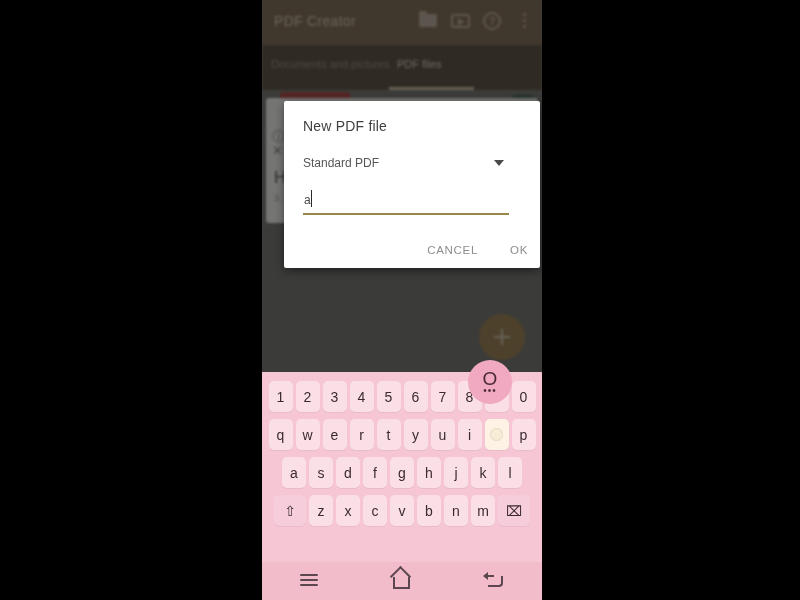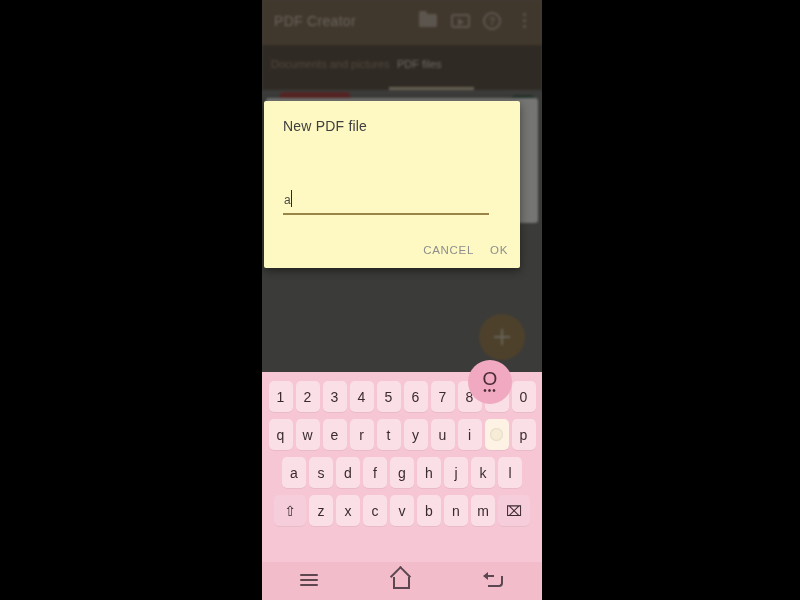--- a/index.html
+++ b/index.html
@@ -97,22 +97,22 @@
     content: ""; position: absolute; background: #cbbda6;
   }
   .fab::before { left: 15px; top: 22px; width: 16px; height: 2px; }
   .fab::after  { left: 22px; top: 15px; width: 2px; height: 16px; }
 
   
   .scrim { position: absolute; inset: 0; background: rgba(40,40,38,.62); }
 
   
   .dialog {
-    position: absolute; left: 2px; top: 101px; width: 256px; height: 167px;
-    background: #fef9c3; border-radius: 2px;
+    position: absolute; left: 22px; top: 101px; width: 256px; height: 167px;
+    background: #ffffff; border-radius: 2px;
     box-shadow: 0 3px 10px rgba(0,0,0,.45);
   }
   .dlg-title {
     position: absolute; left: 19px; top: 17px;
     font-size: 14px; color: #3f3f3f; letter-spacing: .2px;
   }
   .dlg-select {
     position: absolute; left: 19px; top: 52px; width: 205px; height: 20px;
     cursor: pointer;
   }
@@ -129,21 +129,21 @@
   .dlg-field-text {
     font-size: 12px; color: #4a4a4a; position: absolute; left: 1px; top: 4px;
   }
   .caret-bar {
     position: absolute; left: 8px; top: 1px; width: 1px; height: 17px; background: #2a2a2a;
   }
   .dlg-underline {
     position: absolute; left: 0; bottom: 0; width: 206px; height: 2px; background: #9a8548;
   }
   .dlg-actions {
-    position: absolute; right: 12px; bottom: 12px; display: flex; gap: 16px; align-items: center;
+    position: absolute; right: 12px; bottom: 12px; display: flex; gap: 32px; align-items: center;
   }
   .dlg-btn {
     font-size: 11.5px; color: #8d8d8d; letter-spacing: .7px;
     background: none; border: none; cursor: pointer;
     font-family: "Liberation Sans", sans-serif;
   }
 
   
   .keyboard {
     position: absolute; left: 0; bottom: 0; width: 280px; height: 228px;
@@ -271,20 +271,24 @@
     </div>
 
     <div class="fab"></div>
   </div>
 
   <div class="scrim"></div>
 
   <div class="dialog">
     <div class="dlg-title">New PDF file</div>
 
+    <div class="dlg-select">
+      <span class="dlg-select-label">Standard PDF</span>
+      <span class="caret"></span>
+    </div>
 
     <div class="dlg-field">
       <span class="dlg-field-text">a</span>
       <span class="caret-bar"></span>
       <span class="dlg-underline"></span>
     </div>
 
     <div class="dlg-actions">
       <button class="dlg-btn">CANCEL</button>
       <button class="dlg-btn">OK</button>

